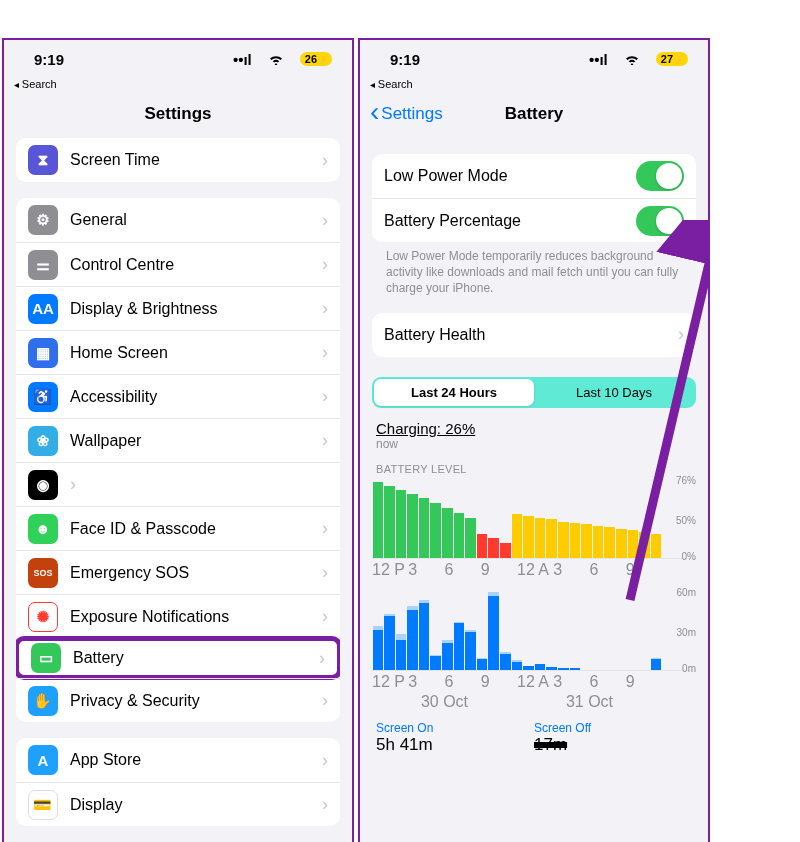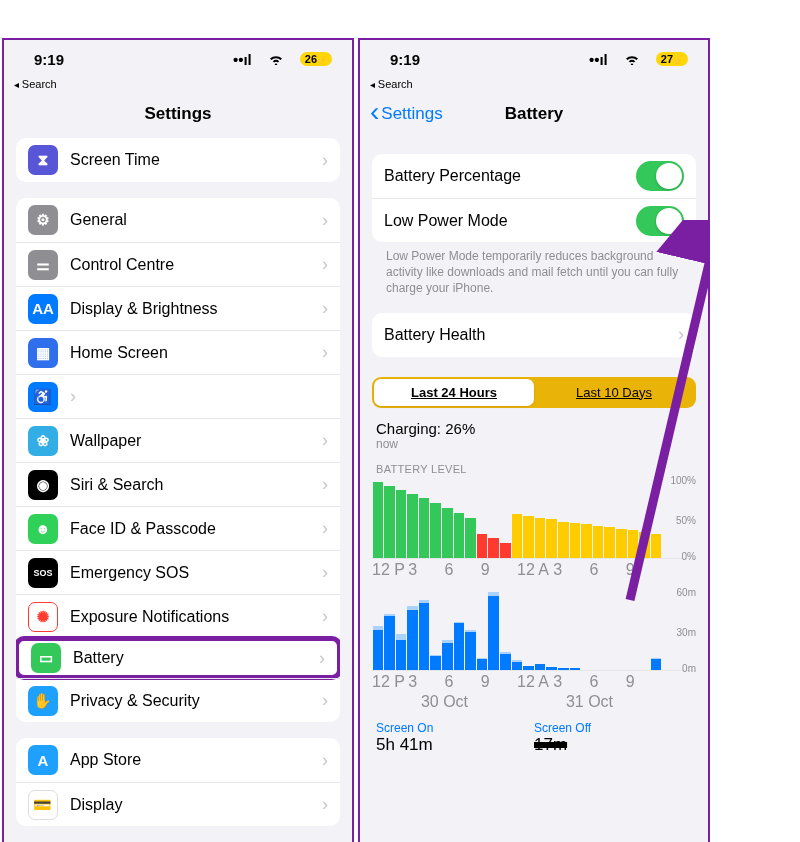--- a/index.html
+++ b/index.html
@@ -129,39 +129,38 @@
     content: "";
     position: absolute;
     right: 2px; top: 2px;
     width: 26px; height: 26px;
     background: #fff;
     border-radius: 50%;
     box-shadow: 0 1px 3px rgba(0,0,0,0.2);
   }
   .segmented {
     display: flex;
-    background: #eab308;
+    background: #5eead4;
     border-radius: 9px;
     padding: 2px;
     margin-top: 20px;
-    text-decoration: underline;
   }
   .segmented div {
     flex: 1;
     text-align: center;
     font-size: 13px;
     padding: 6px 0;
     border-radius: 7px;
   }
   .segmented .active {
     background: #fff;
     font-weight: 600;
     box-shadow: 0 1px 3px rgba(0,0,0,0.1);
   }
-  .charging-line { font-size: 15px; margin-top: 12px; padding-left: 4px; }
+  .charging-line { font-size: 15px; margin-top: 12px; padding-left: 4px; text-decoration: underline; }
   .charging-sub { font-size: 12px; color: #8e8e93; padding-left: 4px; }
   .chart-section { margin-top: 12px; }
   .chart-title { font-size: 11px; color: #8e8e93; letter-spacing: 0.3px; padding-left: 4px; margin-bottom: 4px; }
   .chart-area {
     position: relative;
     height: 80px;
     display: flex;
     align-items: flex-end;
     padding-right: 34px;
     border-bottom: 1px solid #e5e5ea;
@@ -201,21 +200,21 @@
     margin-top: 10px;
     padding: 0 4px;
   }
   .usage-col { flex: 1; }
   .usage-label { font-size: 12px; color: #007aff; }
   .usage-val { font-size: 17px; }
   .strike { text-decoration: line-through; text-decoration-thickness: 6px; }
   
   .c-purple{background:#5856d6}.c-gray{background:#8e8e93}.c-blue{background:#007aff}
   .c-indigo{background:#2f6fec}.c-cyan{background:#32ade6}.c-black{background:#000}
-  .c-green{background:#34c759}.c-green2{background:#30d158}.c-red{background:#000000}
+  .c-green{background:#34c759}.c-green2{background:#30d158}.c-red{background:#c2410c}
   .c-redring{background:#fff;border:1px solid #ff3b30;color:#ff3b30}
   .c-lightblue{background:#1ea0ff}.c-wallet{background:#fff;border:1px solid #ddd}
 </style>
 </head>
 <body>
 
 <div class="phone">
   <div class="status-bar">
     <span>9:19</span>
     <div class="status-right">
@@ -257,30 +256,30 @@
           <div class="label">Display &amp; Brightness</div>
           <div class="chevron">›</div>
         </div>
         <div class="row">
           <div class="icon-box c-indigo" style="font-size:15px;font-weight:700">▦</div>
           <div class="label">Home Screen</div>
           <div class="chevron">›</div>
         </div>
         <div class="row">
           <div class="icon-box c-blue" style="font-size:15px;font-weight:700">♿</div>
+          <div class="label">Accessibility</div>
           <div class="chevron">›</div>
         </div>
         <div class="row">
           <div class="icon-box c-cyan" style="font-size:15px;font-weight:700">❀</div>
           <div class="label">Wallpaper</div>
           <div class="chevron">›</div>
         </div>
         <div class="row">
           <div class="icon-box c-black" style="font-size:15px;font-weight:700">◉</div>
-          <div class="label">Siri &amp; Search</div>
           <div class="chevron">›</div>
         </div>
         <div class="row">
           <div class="icon-box c-green2" style="font-size:15px;font-weight:700">☻</div>
           <div class="label">Face ID &amp; Passcode</div>
           <div class="chevron">›</div>
         </div>
         <div class="row">
           <div class="icon-box c-red" style="font-size:9px;font-weight:700">SOS</div>
           <div class="label">Emergency SOS</div>
@@ -335,25 +334,25 @@
   <div class="nav-header">
     <div class="nav-back">
         <span>Settings</span>
       </div>
     <div class="nav-title">Battery</div>
   </div>
 
   <div class="content">
     <div class="group" style="margin-top:18px">
       <div class="row">
+        <div class="label">Low Power Mode</div>
+        <div class="toggle"></div>
+      </div>
+      <div class="row">
         <div class="label">Battery Percentage</div>
-        <div class="toggle"></div>
-      </div>
-      <div class="row">
-        <div class="label">Low Power Mode</div>
         <div class="toggle"></div>
       </div>
     </div>
     <div class="footer-text">Low Power Mode temporarily reduces background activity like downloads and mail fetch until you can fully charge your iPhone.</div>
 
     <div class="group">
       <div class="row">
         <div class="label">Battery Health</div>
         <div class="chevron">›</div>
       </div>
@@ -363,21 +362,21 @@
       <div class="active">Last 24 Hours</div>
       <div>Last 10 Days</div>
     </div>
 
     <div class="charging-line">Charging: 26%</div>
     <div class="charging-sub">now</div>
 
     <div class="chart-section">
       <div class="chart-title">BATTERY LEVEL</div>
       <div class="chart-area" id="chart-level">
-        <span class="y-label" style="top:-4px">100%</span>
+        <span class="y-label" style="top:-4px">76%</span>
         <span class="y-label" style="top:36px">50%</span>
         <span class="y-label" style="top:72px">0%</span>
       <div class="bar" style="height: 76px; background: rgb(52, 199, 89);"></div>
           <div class="bar" style="height: 72px; background: rgb(52, 199, 89);"></div>
           <div class="bar" style="height: 68px; background: rgb(52, 199, 89);"></div>
           <div class="bar" style="height: 64px; background: rgb(52, 199, 89);"></div>
           <div class="bar" style="height: 59.2px; background: rgb(52, 199, 89);"></div>
           <div class="bar" style="height: 54.4px; background: rgb(52, 199, 89);"></div>
           <div class="bar" style="height: 49.6px; background: rgb(52, 199, 89);"></div>
           <div class="bar" style="height: 44.8px; background: rgb(52, 199, 89);"></div>

